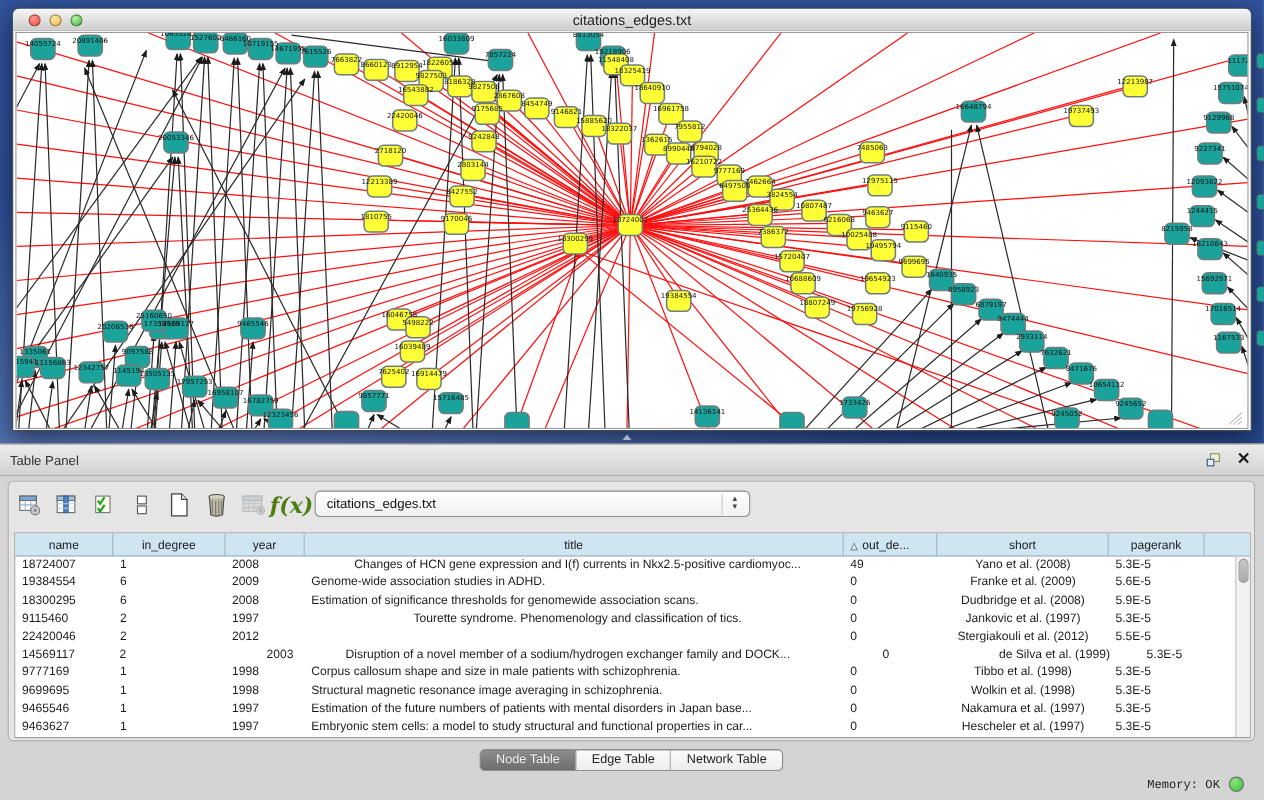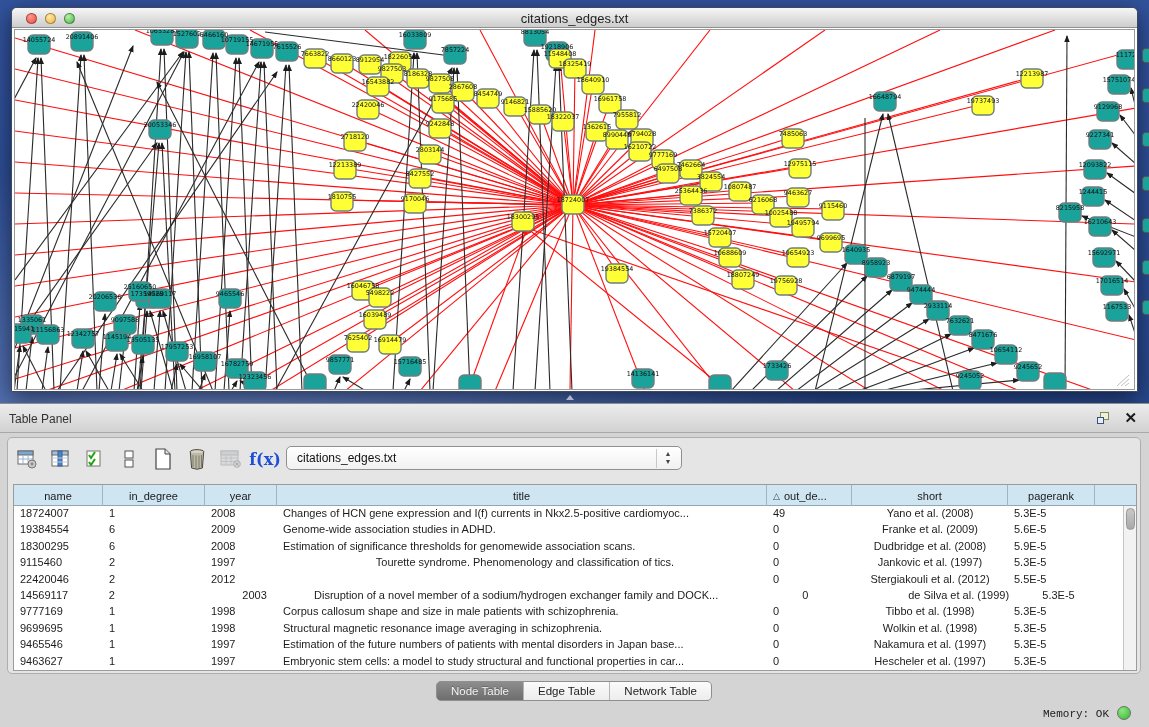--- a/index.html
+++ b/index.html
@@ -36,21 +36,21 @@
   .float-icon{position:absolute;right:38px;top:8px;width:14px;height:13px;}
   .float-icon .sq1{position:absolute;left:3px;top:0;width:9px;height:8px;border:1px solid #8a8a52;background:#efefdf;}
   .float-icon .sq2{position:absolute;left:0;top:5px;width:7px;height:7px;border:1px solid #36547e;background:#e8edf4;}
   .close-icon{position:absolute;right:12px;top:5px;font-size:15px;font-weight:bold;color:#1a1a1a;line-height:18px;cursor:default;}
   .panel-body{position:absolute;left:0;top:433px;width:1149px;height:294px;background:#d4d4d4;}
   .content-box{position:absolute;left:7px;top:4px;width:1134px;height:237px;
     background:#e5e5e5;border:1px solid #aeaeae;border-radius:5px;}
 
   .toolbar{position:absolute;left:8px;top:5px;height:32px;display:flex;align-items:center;gap:12px;}
   .tb-icon{width:22px;height:22px;display:flex;align-items:center;justify-content:center;}
-  .fx{font-family:"DejaVu Serif",serif;font-weight:bold;font-size:16px;color:#1d4ed8;}
+  .fx{font-family:"DejaVu Serif",serif;font-style:italic;font-weight:bold;font-size:20px;color:#4d7c0f;}
   .combo{position:absolute;left:278px;top:8px;width:396px;height:24px;background:linear-gradient(#ffffff,#f1f1f1);
     border:1px solid #8f8f8f;border-radius:5px;font-size:12px;color:#111;line-height:22px;padding-left:10px;}
   .combo .arrows{position:absolute;right:8px;top:3px;width:10px;height:18px;color:#444;font-size:7px;line-height:8px;text-align:center;}
   .combo .sep{position:absolute;right:24px;top:2px;width:1px;height:19px;background:#c9c9c9;}
 
   .table-wrap{position:absolute;left:5px;top:46px;width:1124px;height:187px;background:#fff;border:1px solid #9b9b9b;}
   .thead{display:flex;height:21px;background:#cfe6f2;border-bottom:1px solid #8fa8b8;}
   .th{height:21px;border-right:1px solid #9db6c6;font-size:11px;color:#1a1a1a;
      display:flex;align-items:center;justify-content:center;overflow:hidden;white-space:nowrap;}
   .th.sorted{justify-content:flex-start;padding-left:6px;}
@@ -645,21 +645,21 @@
           </div>
           <div class="th" style="width: 87px;">
             <span>pagerank</span>
           </div>
         </div>
       <div class="tbody">
           <div class="trow">
             <div class="tcell" style="width: 89px;">18724007</div>
             <div class="tcell" style="width: 102px;">1</div>
             <div class="tcell" style="width: 72px;">2008</div>
-            <div class="tcell" style="width: 490px;">Changes of HCN gene expression and I(f) currents in Nkx2.5-positive cardiomyoc...</div>
+            <div class="tcell" style="width: 490px; text-align: center;">Changes of HCN gene expression and I(f) currents in Nkx2.5-positive cardiomyoc...</div>
             <div class="tcell" style="width: 85px;">49</div>
             <div class="tcell center" style="width: 156px;">Yano et al. (2008)</div>
             <div class="tcell" style="width: 87px;">5.3E-5</div>
           </div>
           <div class="trow">
             <div class="tcell" style="width: 89px;">19384554</div>
             <div class="tcell" style="width: 102px;">6</div>
             <div class="tcell" style="width: 72px;">2009</div>
             <div class="tcell" style="width: 490px;">Genome-wide association studies in ADHD.</div>
             <div class="tcell" style="width: 85px;">0</div>

